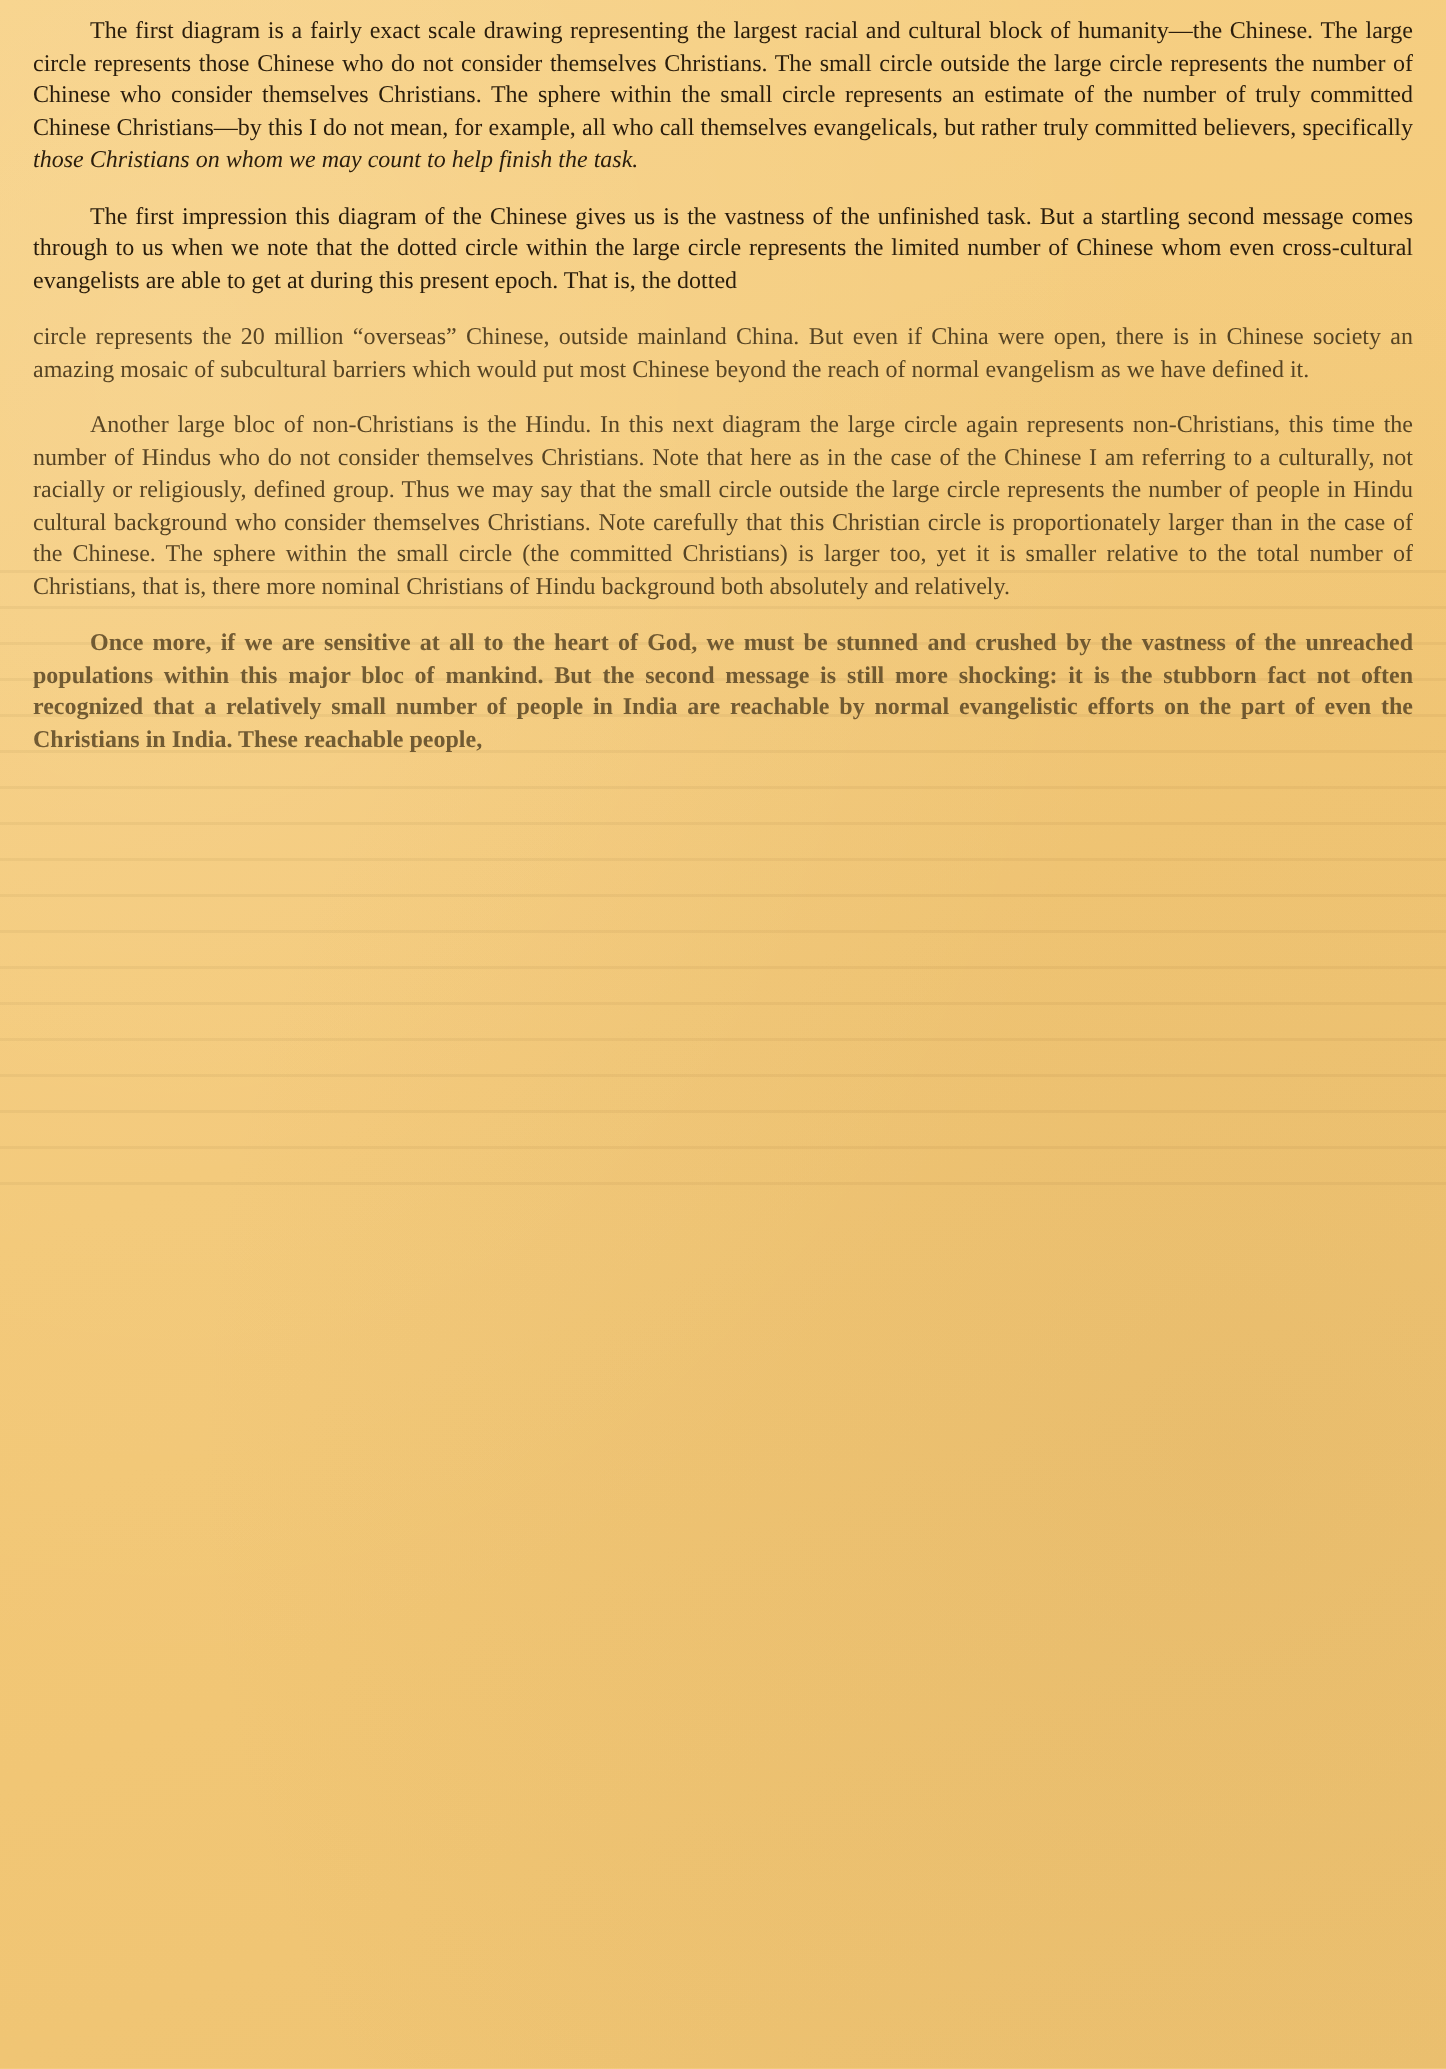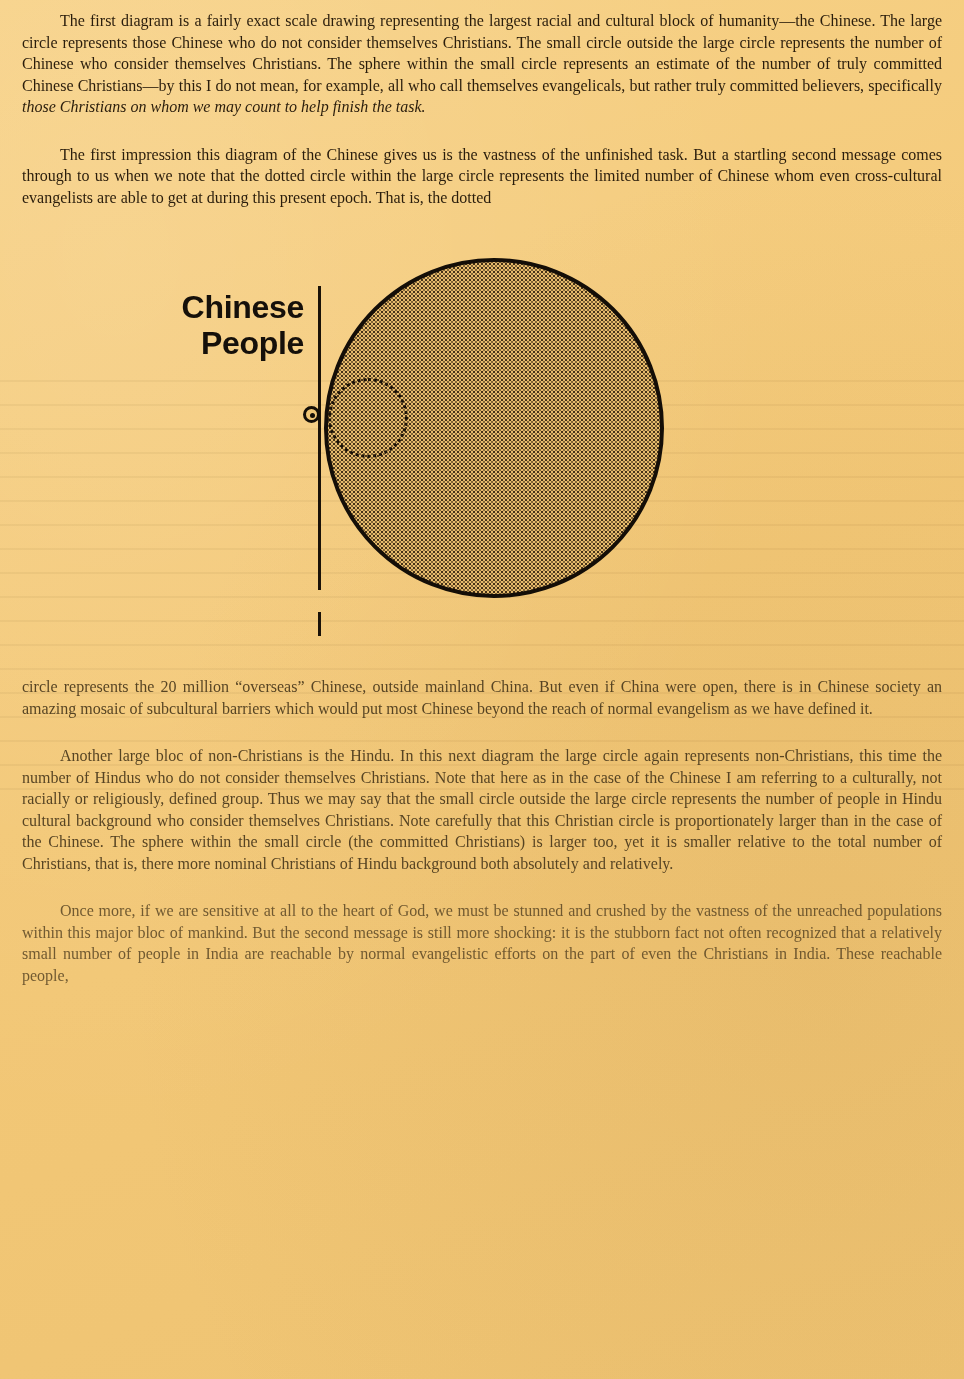--- a/index.html
+++ b/index.html
@@ -43,26 +43,26 @@
     padding-top: 10px;
   }
   p {
     font-size: 16px;
     line-height: 1.345;
     text-align: justify;
     margin: 0 0 0 0;
     hyphens: manual;
   }
   p.indent { text-indent: 38px; }
-  p + p { margin-top: 26px; }
+  p + p { margin-top: 16px; }
   .em { font-style: italic; }
 
   .faded1 { color: #2a1d0c; }
   .faded2 { color: #4b3a1d; opacity: 0.93; }
-  .faded3 { color: #5b4725; opacity: 0.85; }
+  .faded3 { color: #5b4725; opacity: 0.85; font-weight: bold; }
 
   
   .figure {
     position: relative;
     height: 430px;
     margin: 22px 0 16px 0;
   }
   .fig-label {
     position: absolute;
     left: 96px;
@@ -146,31 +146,20 @@
 
 <div class="page">
   <div class="ghost"></div>
 
   <div class="content">
 
     <p class="indent faded1"><span>The first diagram is a fairly exact scale drawing representing the largest racial and cultural block of humanity—the Chinese. The large circle represents those Chinese who do not consider themselves Christians. The small circle outside the large circle represents the number of Chinese who consider themselves Christians. The sphere within the small circle represents an estimate of the number of truly committed Chinese Christians—by this I do not mean, for example, all who call themselves evangelicals, but rather truly committed believers, specifically </span><span class="em">those Christians on whom we may count to help finish the task.</span></p>
 
     <p class="indent faded1">The first impression this diagram of the Chinese gives us is the vastness of the unfinished task. But a startling second message comes through to us when we note that the dotted circle within the large circle represents the limited number of Chinese whom even cross-cultural evangelists are able to get at during this present epoch. That is, the dotted</p>
 
-    <div class="figure">
-      <div class="fig-label">
-        <div>Chinese</div>
-        <div>People</div>
-      </div>
-      <div class="axis-line"></div>
-      <div class="tick"></div>
-      <div class="big-circle"></div>
-      <div class="small-circle"></div>
-      <div class="sphere"></div>
-    </div>
 
     <p class="faded2">circle represents the 20 million “overseas” Chinese, outside mainland China. But even if China were open, there is in Chinese society an amazing mosaic of subcultural barriers which would put most Chinese beyond the reach of normal evangelism as we have defined it.</p>
 
     <p class="indent faded2">Another large bloc of non-Christians is the Hindu. In this next diagram the large circle again represents non-Christians, this time the number of Hindus who do not consider themselves Christians. Note that here as in the case of the Chinese I am referring to a culturally, not racially or religiously, defined group. Thus we may say that the small circle outside the large circle represents the number of people in Hindu cultural background who consider themselves Christians. Note carefully that this Christian circle is proportionately larger than in the case of the Chinese. The sphere within the small circle (the committed Christians) is larger too, yet it is smaller relative to the total number of Christians, that is, there more nominal Christians of Hindu background both absolutely and relatively.</p>
 
     <p class="indent faded3">Once more, if we are sensitive at all to the heart of God, we must be stunned and crushed by the vastness of the unreached populations within this major bloc of mankind. But the second message is still more shocking: it is the stubborn fact not often recognized that a relatively small number of people in India are reachable by normal evangelistic efforts on the part of even the Christians in India. These reachable people,</p>
 
   </div>
 </div>
 

